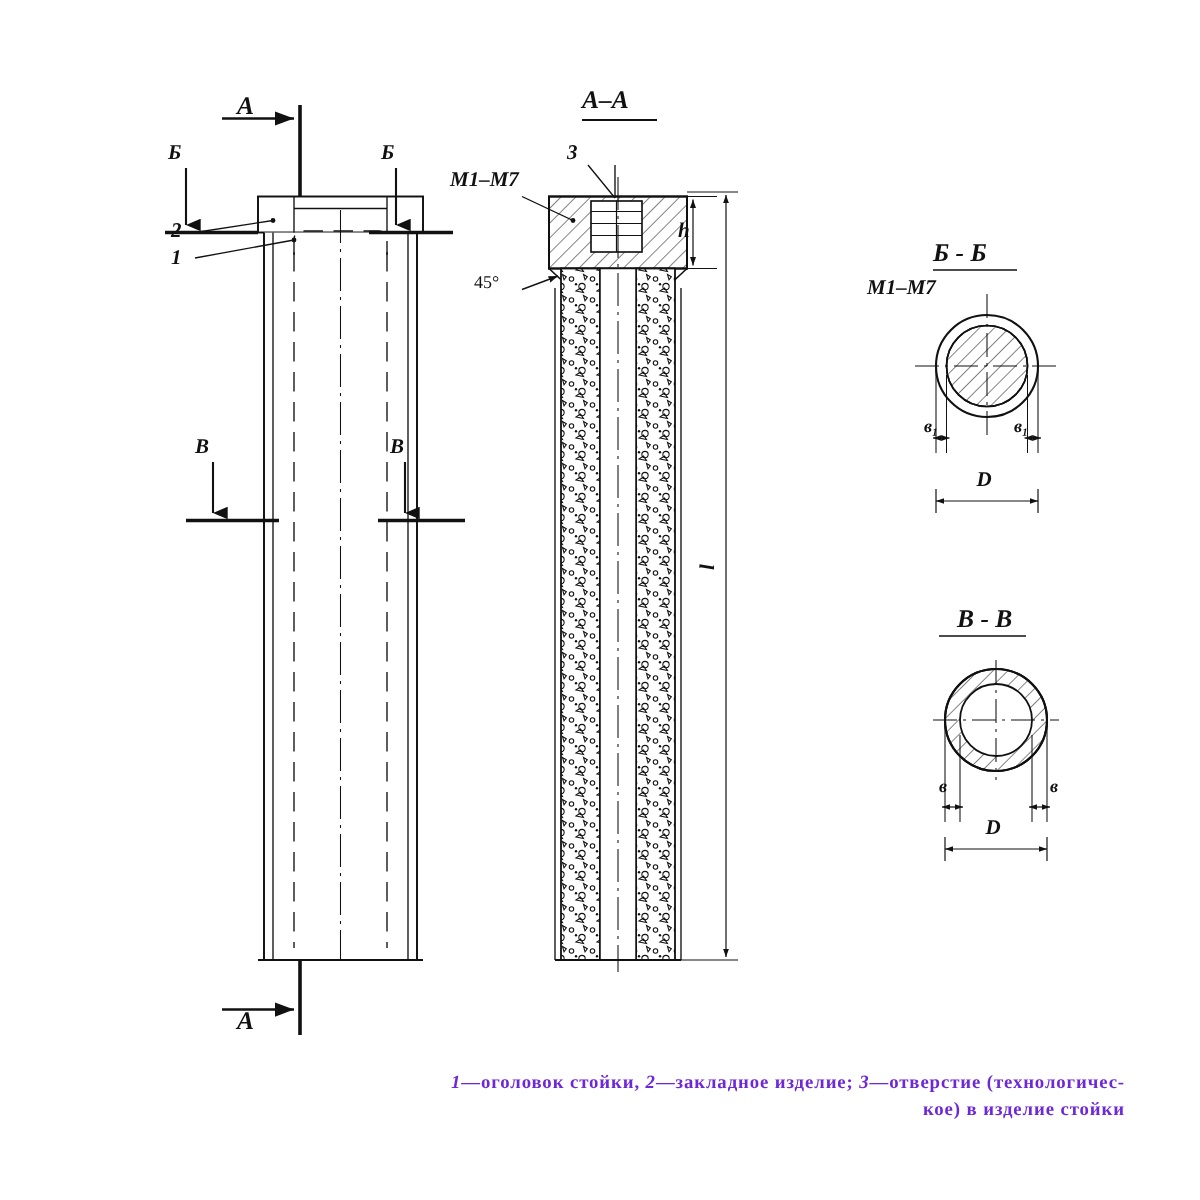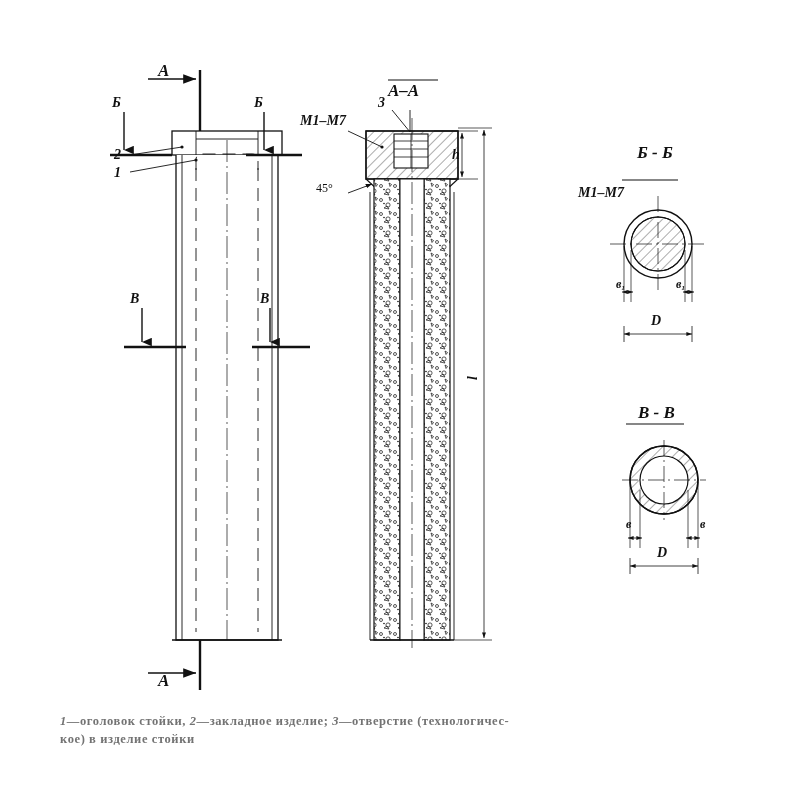--- a/index.html
+++ b/index.html
@@ -37,22 +37,22 @@
   .caption {
     position: absolute;
     left: 60px;
     top: 712px;
     width: 690px;
     font-family: "Liberation Serif", serif;
     font-size: 12.5px;
     font-weight: bold;
     letter-spacing: 0.6px;
     line-height: 1.45;
-    text-align: left;
-    color: #737373;
+    text-align: right;
+    color: #6d28d9;
   }
   .caption .num { font-style: italic; }
 </style>
 </head>
 <body>
 
 <svg id="sheet" viewBox="0 0 800 800">
   <defs>
     <pattern id="hatch" width="7" height="7" patternTransform="rotate(45)" patternUnits="userSpaceOnUse">
       <line x1="0" y1="0" x2="0" y2="7" stroke="#111" stroke-width="0.7"></line>
@@ -217,28 +217,28 @@
 <div class="lbl big" style="left:158px; top:62px;">А</div>
 <div class="lbl big" style="left:158px; top:672px;">А</div>
 <div class="lbl mid" style="left:112px; top:96px;">Б</div>
 <div class="lbl mid" style="left:254px; top:96px;">Б</div>
 <div class="lbl mid" style="left:130px; top:292px;">В</div>
 <div class="lbl mid" style="left:260px; top:292px;">В</div>
 
 <div class="lbl mid" style="left:114px; top:148px;">2</div>
 <div class="lbl mid" style="left:114px; top:166px;">1</div>
 
-<div class="lbl big" style="left:388px; top:58px;margin-top:24px;">А–А</div>
+<div class="lbl big" style="left:388px; top:58px;">А–А</div>
 <div class="lbl mid" style="left:378px; top:96px;">3</div>
 <div class="lbl mid" style="left:300px; top:114px;">М1–М7</div>
 <div class="lbl small plain" style="left:316px; top:182px;">45°</div>
 <div class="lbl mid" style="left:452px; top:148px;">h</div>
 <div class="lbl mid" style="left:466px; top:380px; transform:rotate(-90deg); transform-origin:left top;">l</div>
 
-<div class="lbl big" style="left:622px; top:144px;margin-left:15px;">Б - Б</div>
+<div class="lbl big" style="left:622px; top:160px;">Б - Б</div>
 <div class="lbl mid" style="left:578px; top:186px;">М1–М7</div>
 <div class="lbl small" style="left:616px; top:278px;">в₁</div>
 <div class="lbl small" style="left:676px; top:278px;">в₁</div>
 <div class="lbl mid" style="left:651px; top:314px;">D</div>
 
 <div class="lbl big" style="left:638px; top:404px;">В - В</div>
 <div class="lbl small" style="left:626px; top:518px;">в</div>
 <div class="lbl small" style="left:700px; top:518px;">в</div>
 <div class="lbl mid" style="left:657px; top:546px;">D</div>
 

